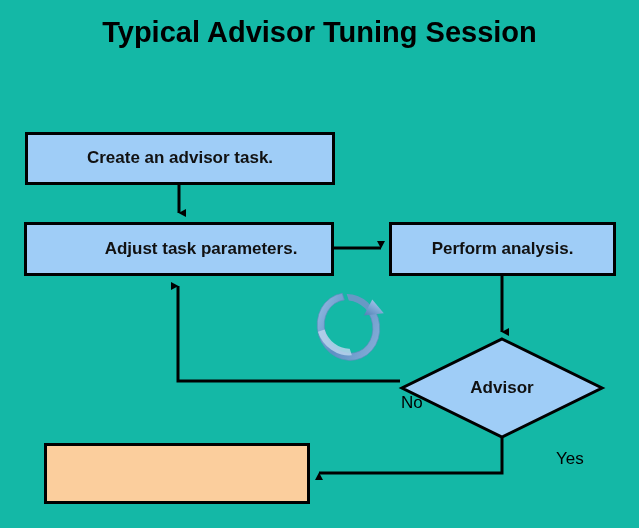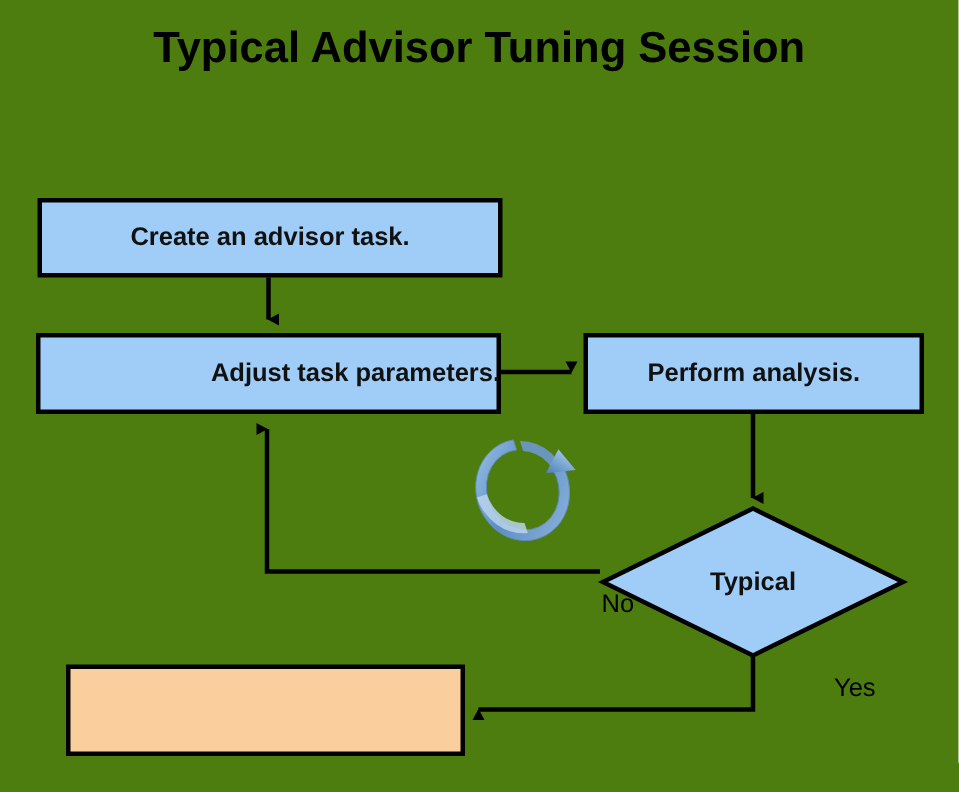--- a/index.html
+++ b/index.html
@@ -7,21 +7,21 @@
     padding: 0;
     background: #ffffff;
   }
   body {
     font-family: "Liberation Sans", sans-serif;
   }
   #canvas {
     position: relative;
     width: 639px;
     height: 528px;
-    background: #4d7c0f;
+    background: #14b8a6;
     overflow: hidden;
   }
   #flow-svg {
     position: absolute;
     left: 0;
     top: 0;
     width: 639px;
     height: 528px;
   }
   .diagram-title {
@@ -134,26 +134,26 @@
       <path d="M -31,-2 A 31,34 0 0 0 -6,31 L -6,24 A 24,27 0 0 1 -24,-2 Z" fill="#B9D3EC" opacity="0.85"></path>
 
       <path d="M 29,-16 L 39,-1 L 19,-1 Z" fill="url(#loopGrad2)" transform="rotate(12 29,-8)"></path>
 
       <ellipse cx="-2" cy="0" rx="17" ry="20" fill="#ffffff" opacity="0"></ellipse>
     </g>
   </svg>
 
   <div class="node-label" style="left:25px; top:132px; width:310px; height:53px;">Create an advisor task.</div>
 
-  <div class="node-label" style="left:24px; top:222px; width:354px; height:54px;padding-left:36px;">Adjust task parameters.</div>
+  <div class="node-label" style="left:24px; top:222px; width:354px; height:54px;">Adjust task parameters.</div>
 
   <div class="node-label" style="left:389px; top:222px; width:227px; height:54px;">Perform analysis.</div>
 
   <div class="node-label" style="left:432px; top:348px; width:140px; height:80px; flex-direction:column;">
-    <span>Typical</span>
+    <span>Advisor</span>
   </div>
 
 
   <div class="edge-label" style="left:389px; top:393px;">No</div>
 
   <div class="edge-label" style="left:544px; top:449px;">Yes</div>
 
 </div>
 
 </body></html>

